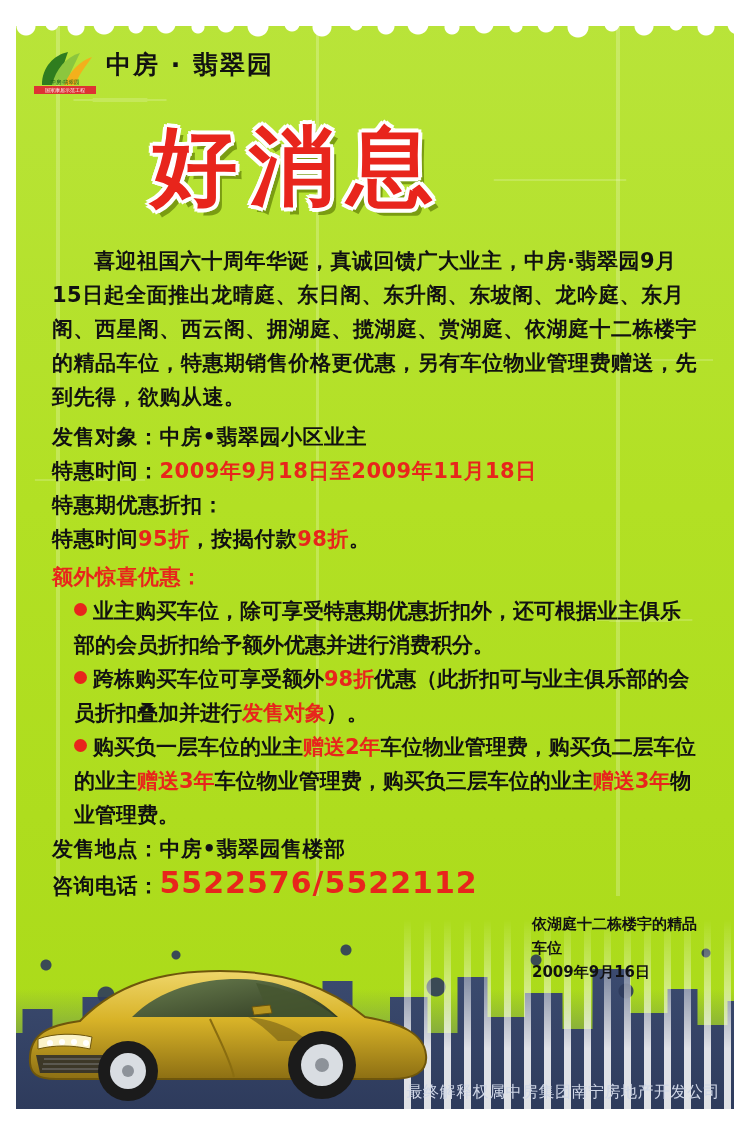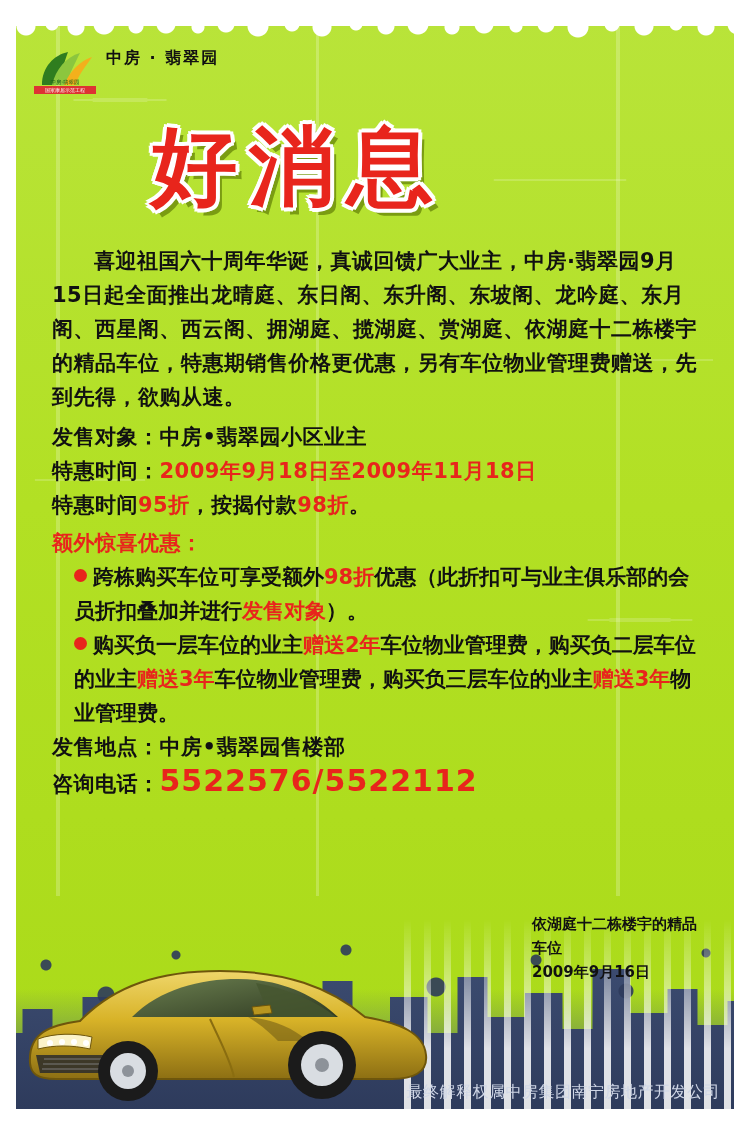--- a/index.html
+++ b/index.html
@@ -83,21 +83,21 @@
     position:absolute;left:0;top:46px;width:62px;height:8px;background:#d33;
     color:#fff;font-size:5px;line-height:8px;text-align:center;letter-spacing:0;
   }
   .logo-sub2{
     position:absolute;left:0;top:38px;width:62px;height:8px;
     color:#1a5d1a;font-size:5.5px;line-height:8px;text-align:center;
   }
   .logo-text{
     position:absolute;left:72px;top:8px;
     font-family:"DejaVu Sans","Liberation Sans",sans-serif;
-    font-weight:bold;font-size:16px;color:#111;letter-spacing:2px;
+    font-weight:bold;font-size:25px;color:#111;letter-spacing:2px;
   }
 
   
   .headline{
     position:absolute;top:118px;left:0;width:596px;text-align:center;
     font-family:"DejaVu Sans","Liberation Sans",sans-serif;
     font-weight:bold;font-size:86px;line-height:96px;color:#e8251c;
     letter-spacing:12px;
     text-shadow:
       -3px -3px 0 #fff, 3px -3px 0 #fff, -3px 3px 0 #fff, 3px 3px 0 #fff,
@@ -260,27 +260,31 @@
     <p class="p-intro">喜迎祖国六十周年华诞，真诚回馈广大业主，中房·翡翠园9月15日起全面推出龙晴庭、东日阁、东升阁、东坡阁、龙吟庭、东月阁、西星阁、西云阁、拥湖庭、揽湖庭、赏湖庭、依湖庭十二栋楼宇的精品车位，特惠期销售价格更优惠，另有车位物业管理费赠送，先到先得，欲购从速。</p>
 
     <p class="line">
       <span>发售对象：</span><span>中房•翡翠园小区业主</span>
     </p>
 
     <p class="line">
       <span>特惠时间：</span><span class="red">2009年9月18日至2009年11月18日</span>
     </p>
 
+    <p class="line">特惠期优惠折扣：</p>
 
     <p class="line">
       <span>特惠时间</span><span class="red">95折</span><span>，按揭付款</span><span class="red">98折</span><span>。</span>
     </p>
 
     <p class="line heading-red">额外惊喜优惠：</p>
 
+    <p class="bullet-line">
+      <span class="dot"></span><span>业主购买车位，除可享受特惠期优惠折扣外，还可根据业主俱乐部的会员折扣给予额外优惠并进行消费积分。</span>
+    </p>
 
     <p class="bullet-line">
       <span class="dot"></span><span>跨栋购买车位可享受额外</span><span class="red">98折</span><span>优惠（此折扣可与业主俱乐部的会员折扣叠加并进行</span><span class="red">发售对象</span><span>）。</span>
     </p>
 
     <p class="bullet-line">
       <span class="dot"></span><span>购买负一层车位的业主</span><span class="red">赠送2年</span><span>车位物业管理费，购买负二层车位的业主</span><span class="red">赠送3年</span><span>车位物业管理费，购买负三层车位的业主</span><span class="red">赠送3年</span><span>物业管理费。</span>
     </p>
 
     <p class="line">

